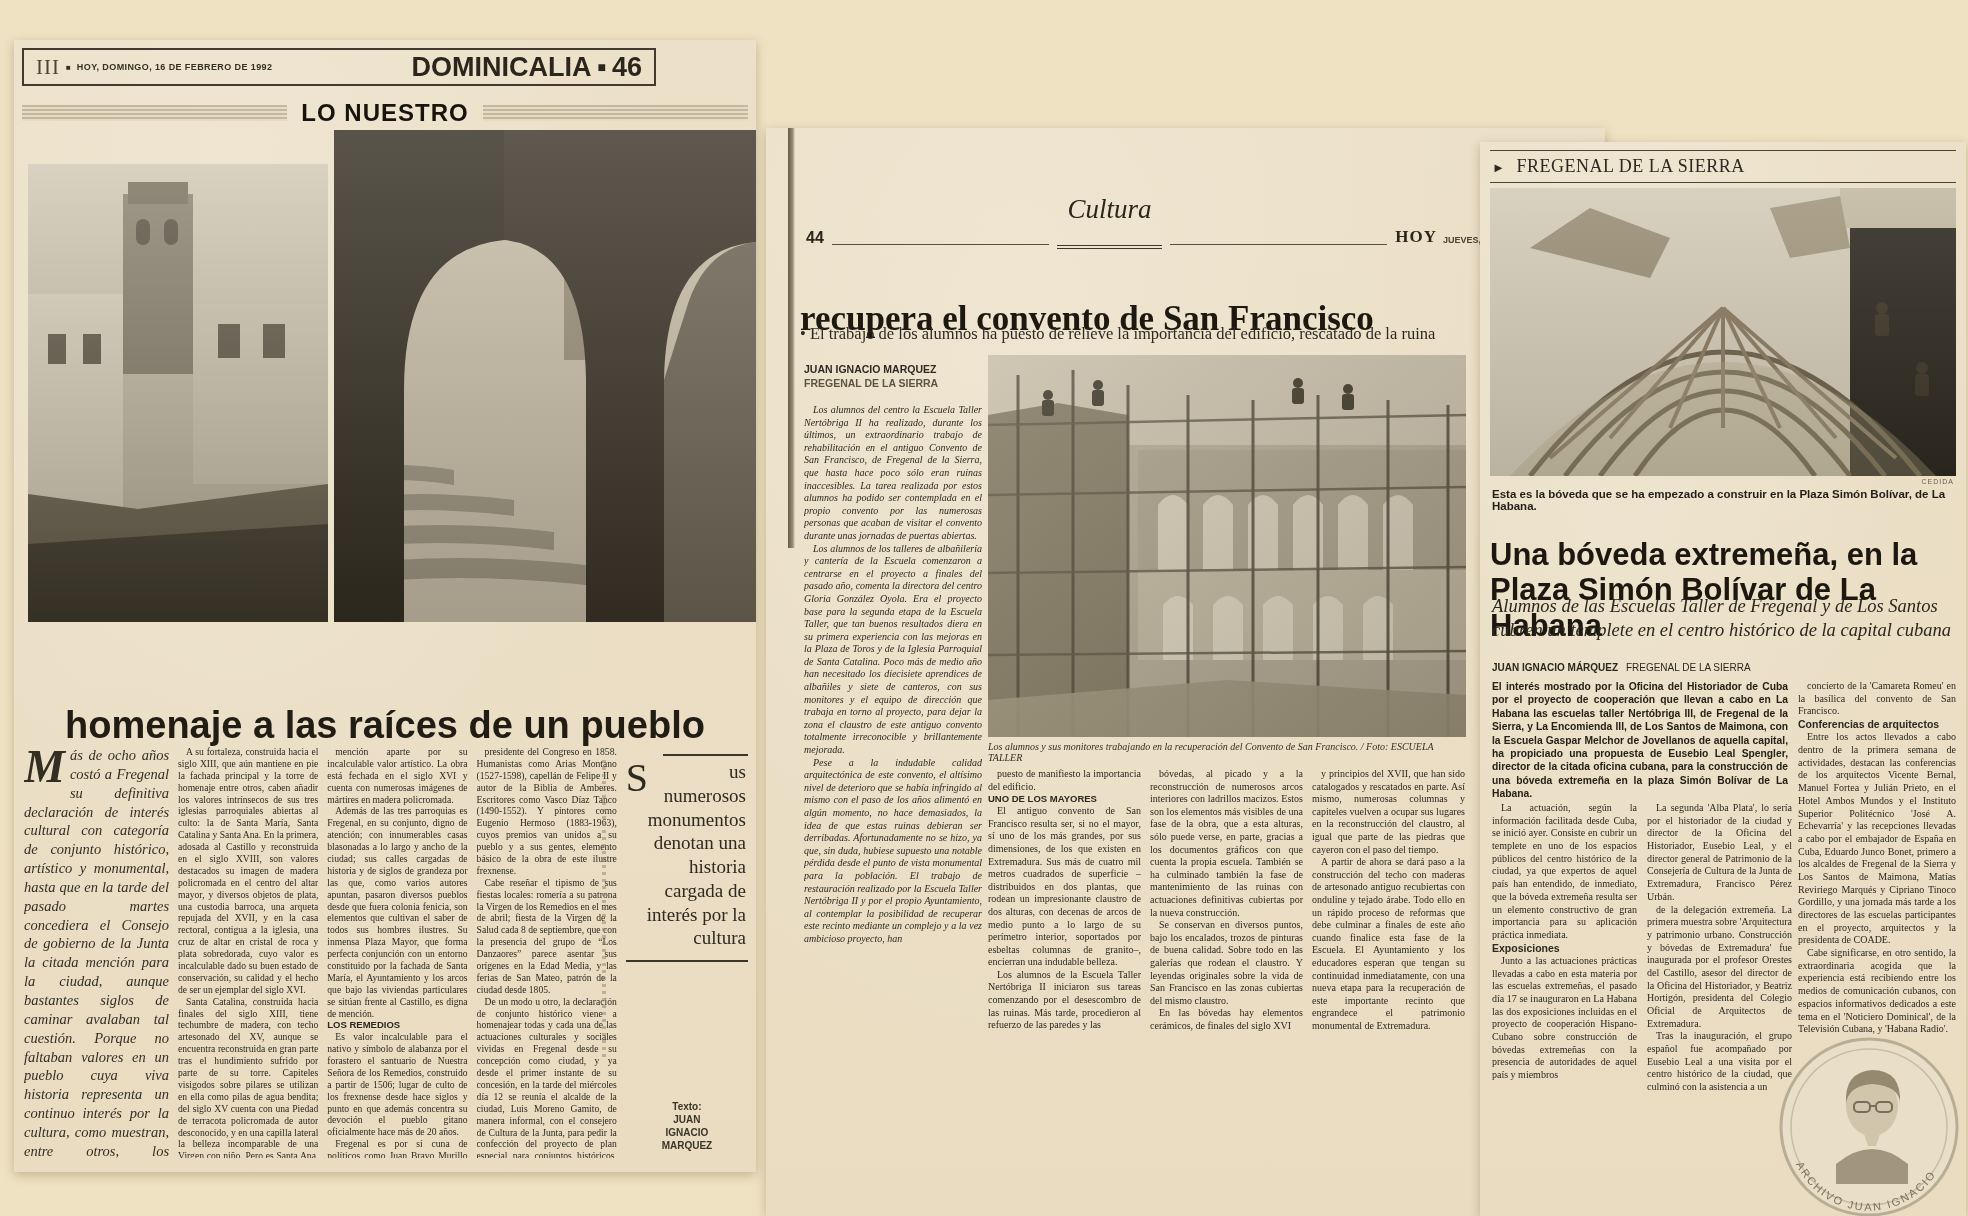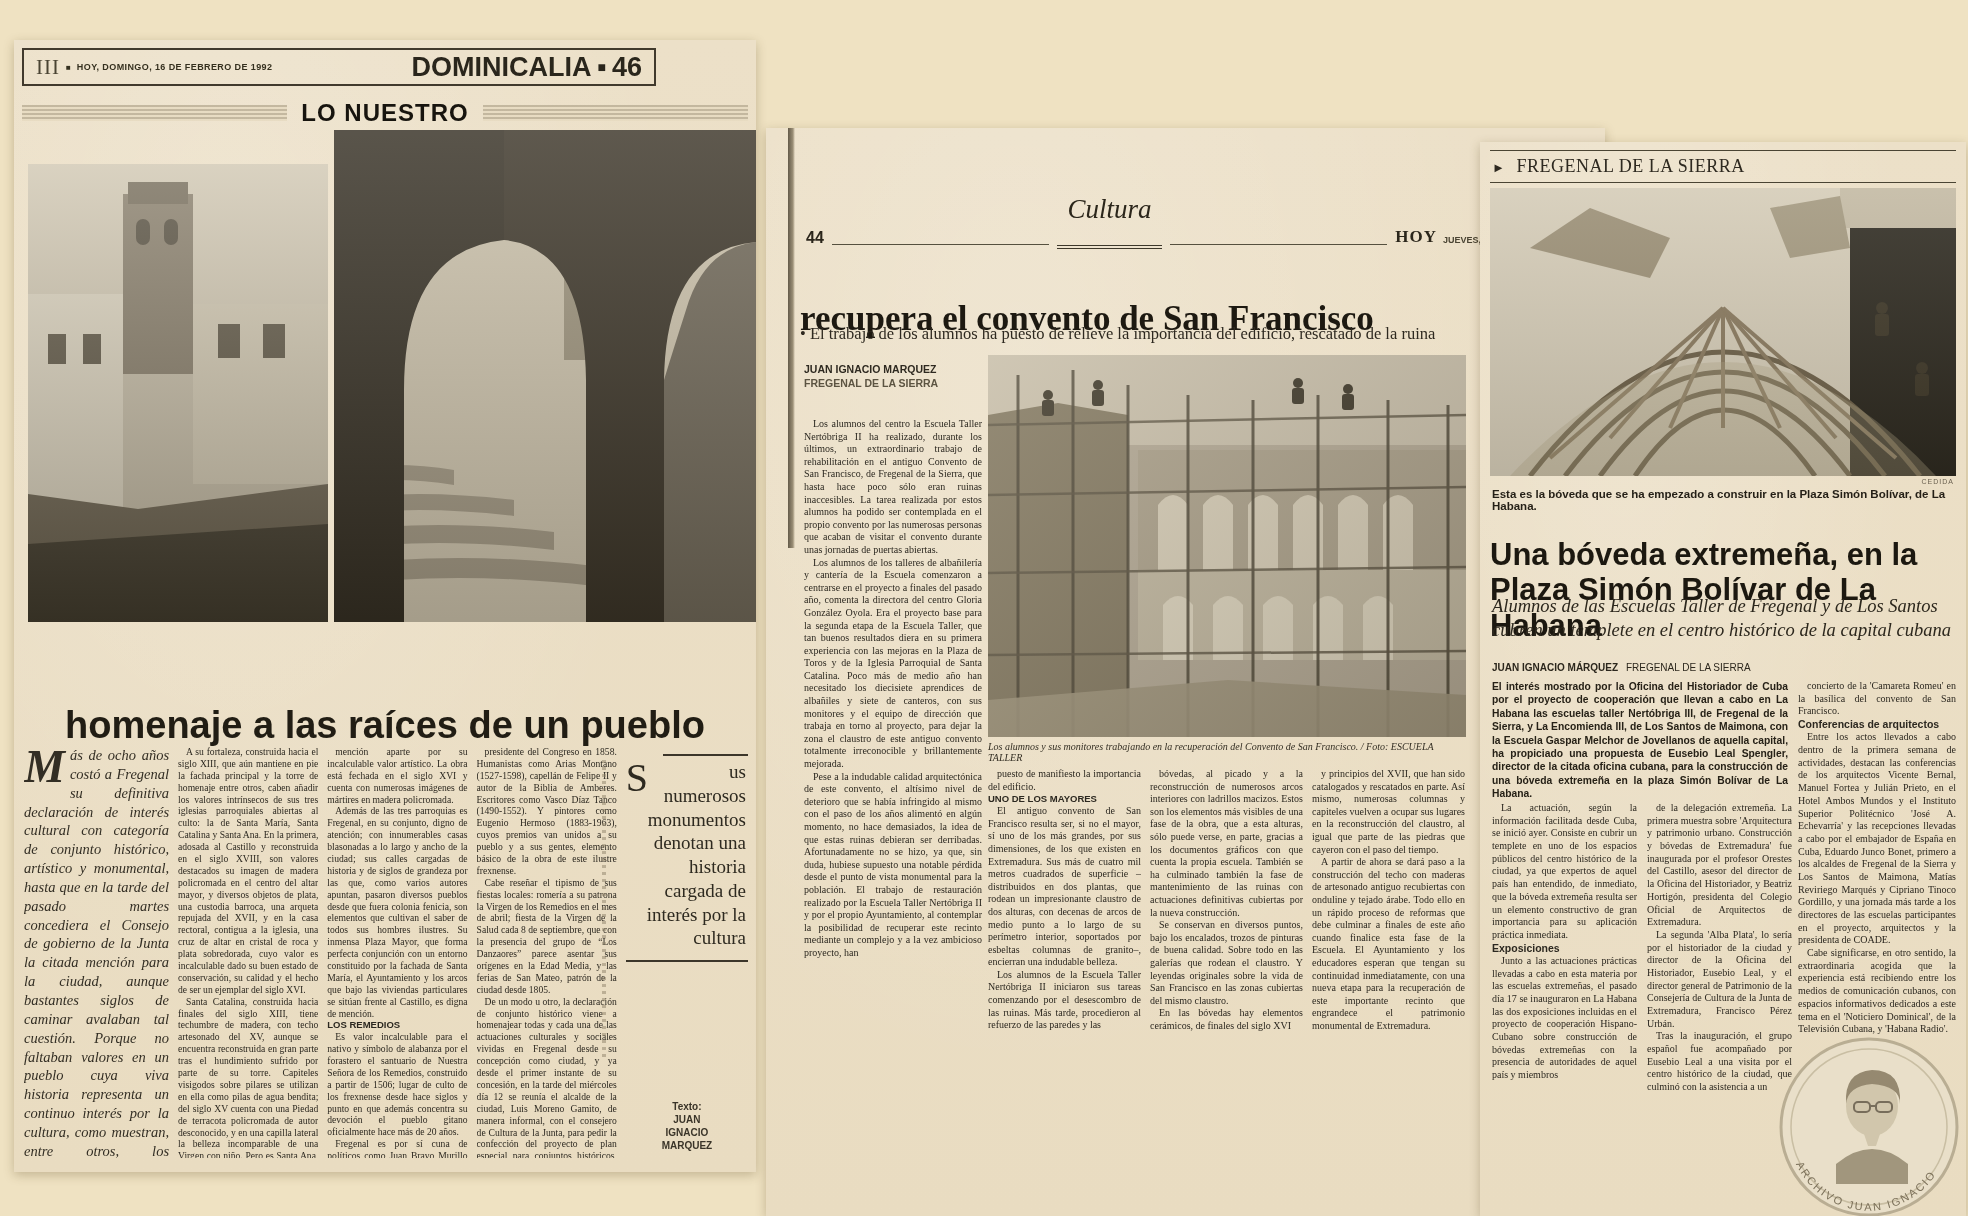--- a/index.html
+++ b/index.html
@@ -49,21 +49,21 @@
   .mid-rule{flex:1;border-bottom:1.5px solid #55503f;margin:0 8px 4px;}
   .mid-section{font-style:italic;font-size:27px;padding:0 10px 20px;border-bottom:4px double #3d382b;}
   .mid-paper{font-weight:bold;font-size:17px;letter-spacing:1px;padding-bottom:2px;}
   .mid-date{font-family:"Liberation Sans",sans-serif;font-size:9px;font-weight:bold;color:#4a4433;padding:0 0 4px 6px;}
   .mid-headline{left:34px;top:108px;right:16px;font-weight:bold;font-size:35px;line-height:1.12;color:#1d1911;}
   .mid-standfirst{left:34px;top:196px;right:16px;font-size:16.5px;color:#2e2920;}
   .mid-byline{left:38px;top:234px;font-family:"Liberation Sans",sans-serif;font-weight:bold;font-size:10.5px;line-height:1.35;color:#2e2920;}
   .mid-byline .place{color:#5c5442;}
   .mtext{font-size:10px;line-height:1.26;overflow:hidden;}
   .mtext p{text-indent:9px;margin:0;}
-  #mid-col1{left:38px;top:290px;width:178px;height:706px;}
+  #mid-col1{left:38px;top:276px;width:178px;height:706px;font-style:italic;}
   #mid-photo{left:222px;top:227px;width:478px;height:382px;}
   .mid-caption{left:222px;top:613px;width:478px;font-style:italic;font-size:10px;color:#332e23;}
   .mid-lower{left:222px;top:640px;width:478px;height:344px;display:flex;gap:9px;}
   .mid-lower .mtext{width:153px;}
   
   #right-clip{left:1480px;top:142px;width:486px;height:1074px;}
   .kicker{left:10px;top:8px;right:10px;border-top:1.5px solid #4a4433;border-bottom:1.5px solid #4a4433;padding:5px 2px;font-size:18px;letter-spacing:.5px;color:#2e2920;}
   .kicker .arrow{font-size:13px;margin-right:6px;}
   #right-photo{left:10px;top:46px;width:466px;height:288px;}
   .photo-credit{left:0;top:336px;right:12px;text-align:right;font-family:"Liberation Sans",sans-serif;font-size:7px;letter-spacing:1px;color:#6b6150;}
@@ -362,22 +362,22 @@
       <p>Cabe significarse, en otro sentido, la extraordinaria acogida que la experiencia está recibiendo entre los medios de comunicación cubanos, con espacios informativos dedicados a este tema en el 'Noticiero Dominical', de la Televisión Cubana, y 'Habana Radio'.</p>
     </div>
 
     <div class="abs right-lower serifbody">
       <div class="rtext just">
         <p>La actuación, según la información facilitada desde Cuba, se inició ayer. Consiste en cubrir un templete en uno de los espacios públicos del centro histórico de la ciudad, ya que expertos de aquel país han entendido, de inmediato, que la bóveda extremeña resulta ser un elemento constructivo de gran importancia para su aplicación práctica inmediata.</p>
         <p class="rsubhead">Exposiciones</p>
         <p>Junto a las actuaciones prácticas llevadas a cabo en esta materia por las escuelas extremeñas, el pasado día 17 se inauguraron en La Habana las dos exposiciones incluidas en el proyecto de cooperación Hispano-Cubano sobre construcción de bóvedas extremeñas con la presencia de autoridades de aquel país y miembros</p>
       </div>
       <div class="rtext just">
+        <p>La segunda 'Alba Plata', lo sería por el historiador de la ciudad y director de la Oficina del Historiador, Eusebio Leal, y el director general de Patrimonio de la Consejería de Cultura de la Junta de Extremadura, Francisco Pérez Urbán.</p>
         <p>de la delegación extremeña. La primera muestra sobre 'Arquitectura y patrimonio urbano. Construcción y bóvedas de Extremadura' fue inaugurada por el profesor Orestes del Castillo, asesor del director de la Oficina del Historiador, y Beatriz Hortigón, presidenta del Colegio Oficial de Arquitectos de Extremadura.</p>
-        <p>La segunda 'Alba Plata', lo sería por el historiador de la ciudad y director de la Oficina del Historiador, Eusebio Leal, y el director general de Patrimonio de la Consejería de Cultura de la Junta de Extremadura, Francisco Pérez Urbán.</p>
         <p>Tras la inauguración, el grupo español fue acompañado por Eusebio Leal a una visita por el centro histórico de la ciudad, que culminó con la asistencia a un</p>
       </div>
     </div>
 
     <div class="abs" id="stamp">
       <svg width="186" height="186" viewBox="0 0 186 186">
         <defs>
           <path id="stampArc" d="M 20 130 A 80 80 0 0 0 160 140"></path>
         </defs>
         <circle cx="93" cy="93" r="88" fill="#e9e0ca" stroke="#b4a98f" stroke-width="3"></circle>

